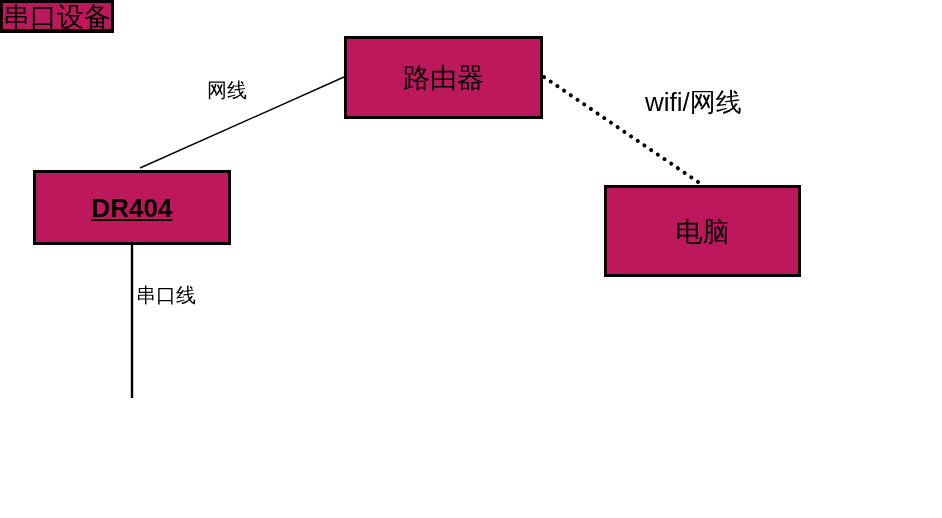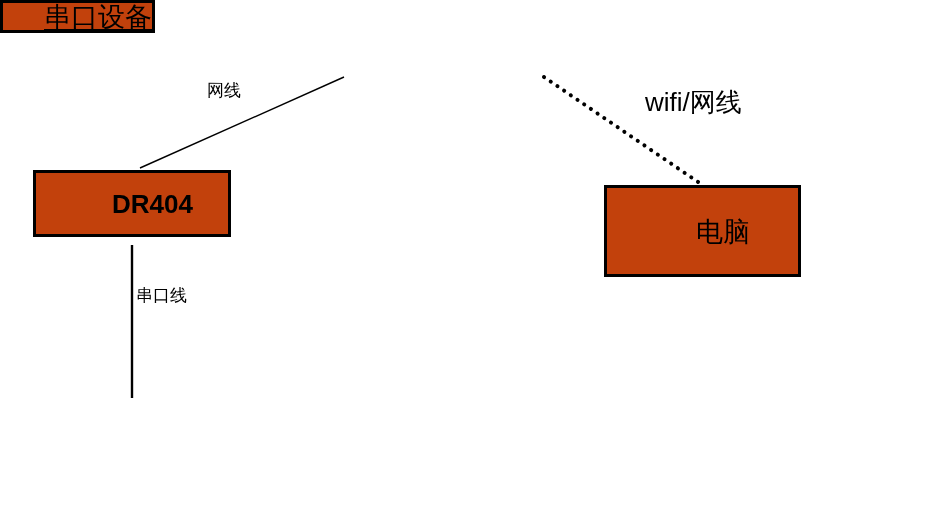--- a/index.html
+++ b/index.html
@@ -12,25 +12,24 @@
     width: 942px;
     height: 518px;
     background: #ffffff;
     overflow: hidden;
     font-family: "Liberation Serif", "DejaVu Serif", serif;
   }
   .node {
     position: absolute;
     box-sizing: border-box;
     border: 3px solid #000000;
-    background: #c2410c;
+    background: #be185d;
     display: flex;
     align-items: center;
     justify-content: center;
-    padding-left: 41px;
   }
   .node-label {
     color: #000000;
     white-space: nowrap;
     line-height: 1;
   }
   .cjk {
     font-family: "DejaVu Serif", "Liberation Serif", serif;
     font-size: 27px;
   }
@@ -43,55 +42,58 @@
     text-decoration: underline;
     text-underline-offset: 3px;
   }
   .edge-label {
     position: absolute;
     color: #000000;
     white-space: nowrap;
     line-height: 1;
   }
   .edge-label.cjk-small {
-    font-family: Liberation Sans, sans-serif;
-    font-size: 17px;
+    font-family: Liberation Mono, monospace;
+    font-size: 20px;
   }
   .edge-label.mixed {
     font-family: Liberation Sans, sans-serif;
     font-size: 26px;
   }
   #links {
     position: absolute;
     left: 0;
     top: 0;
     width: 942px;
     height: 518px;
     pointer-events: none;
   }
   
   #node-router   { left: 344px; top: 36px;  width: 199px; height: 83px; }
-  #node-dr404    { left: 33px;  top: 170px; width: 198px; height: 67px; }
+  #node-dr404    { left: 33px;  top: 170px; width: 198px; height: 75px; text-decoration: underline; }
   #node-computer { left: 604px; top: 185px; width: 197px; height: 92px; }
   
   #label-lan    { left: 207px; top: 82px; }
   #label-wifi   { left: 645px; top: 89px; }
   #label-serial { left: 136px; top: 287px; }
 </style>
 </head>
 <body>
 
 <div id="canvas">
 
   <svg id="links" viewBox="0 0 942 518" xmlns="http://www.w3.org/2000/svg">
     <line x1="344" y1="77" x2="140" y2="168" stroke="#000000" stroke-width="1.4"></line>
     <line x1="544" y1="77" x2="701" y2="184" stroke="#000000" stroke-width="4" stroke-linecap="round" stroke-dasharray="0.1 8"></line>
     <line x1="132" y1="245" x2="132" y2="398" stroke="#000000" stroke-width="2.4"></line>
   </svg>
 
+  <div class="node" id="node-router">
+    <span class="node-label cjk">路由器</span>
+  </div>
 
   <div class="node" id="node-dr404">
     <span class="node-label latin-bold">DR404</span>
   </div>
 
   <div class="node" id="node-computer">
     <span class="node-label cjk">电脑</span>
   </div>
 
   <div class="node" id="node-serial-device">

